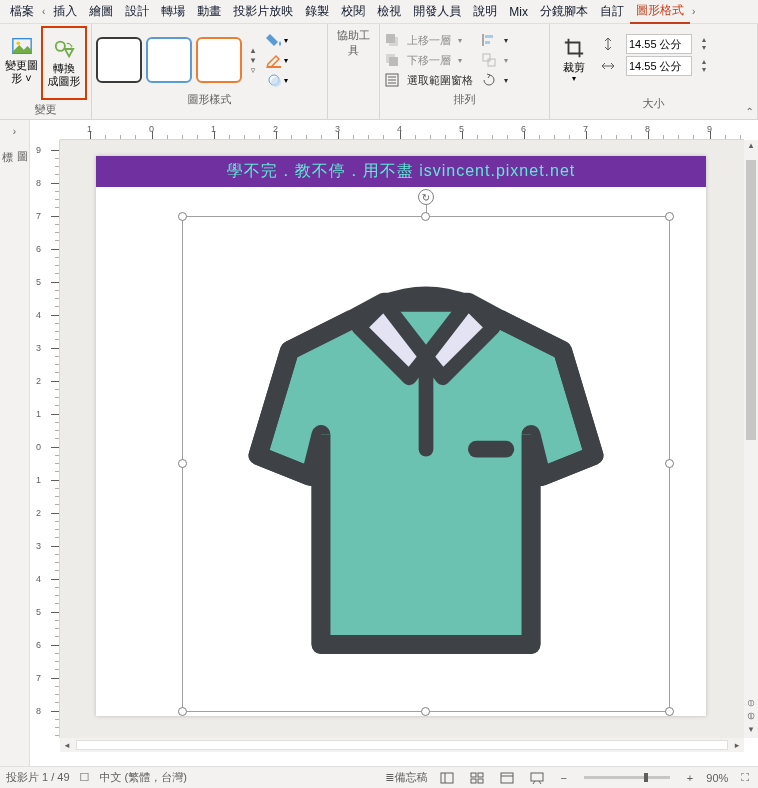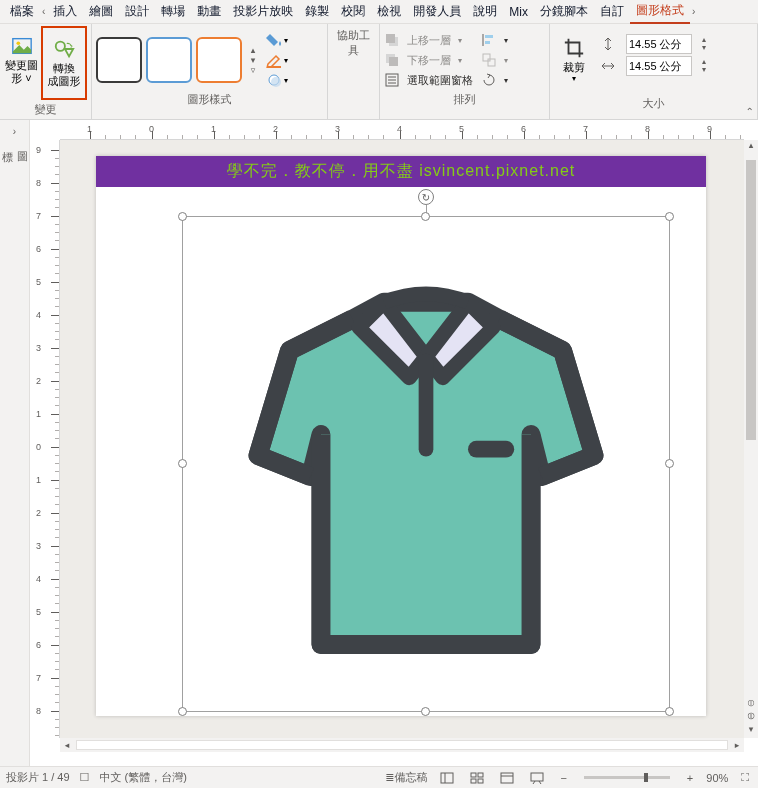--- a/index.html
+++ b/index.html
@@ -44,21 +44,21 @@
 .ruler-tick { position:absolute; font-size:9px; color:#605e5c; }
 .h-ruler .ruler-tick { top:4px; }
 .v-ruler .ruler-tick { left:6px; }
 .h-ruler .minor { position:absolute; bottom:0; width:1px; height:4px; background:#b0adab; }
 .h-ruler .major { position:absolute; bottom:0; width:1px; height:8px; background:#605e5c; }
 .v-ruler .minor { position:absolute; right:0; height:1px; width:4px; background:#b0adab; }
 .v-ruler .major { position:absolute; right:0; height:1px; width:8px; background:#605e5c; }
 
 .slide-area { position:absolute; top:20px; left:30px; right:14px; bottom:28px; background:#eeece8; overflow:hidden; }
 .slide { position:absolute; left:36px; top:16px; width:610px; height:560px; background:#fff; box-shadow:0 0 4px rgba(0,0,0,.2); }
-.banner { background:#7030a0; color:#84cc16; text-align:center; padding:5px 6px; font-size:16px; letter-spacing:1px; }
+.banner { background:#7030a0; color:#5eead4; text-align:center; padding:5px 6px; font-size:16px; letter-spacing:1px; }
 
 
 .sel { position:absolute; left:86px; top:60px; width:488px; height:496px; border:1px solid #a0a0a0; }
 .handle { position:absolute; width:9px; height:9px; border:1px solid #808080; border-radius:50%; background:#fff; }
 .handle.tl{left:-5px;top:-5px}.handle.tr{right:-5px;top:-5px}.handle.bl{left:-5px;bottom:-5px}.handle.br{right:-5px;bottom:-5px}
 .handle.tm{left:calc(50% - 5px);top:-5px}.handle.bm{left:calc(50% - 5px);bottom:-5px}
 .handle.ml{left:-5px;top:calc(50% - 5px)}.handle.mr{right:-5px;top:calc(50% - 5px)}
 .rot { position:absolute; left:calc(50% - 8px); top:-28px; width:16px; height:16px; border:1px solid #808080; border-radius:50%; background:#fff; display:flex; align-items:center; justify-content:center; font-size:10px; }
 .rot::after{content:"↻";color:#606060}
 .rot-line{position:absolute;left:50%;top:-12px;width:1px;height:12px;background:#a0a0a0}

